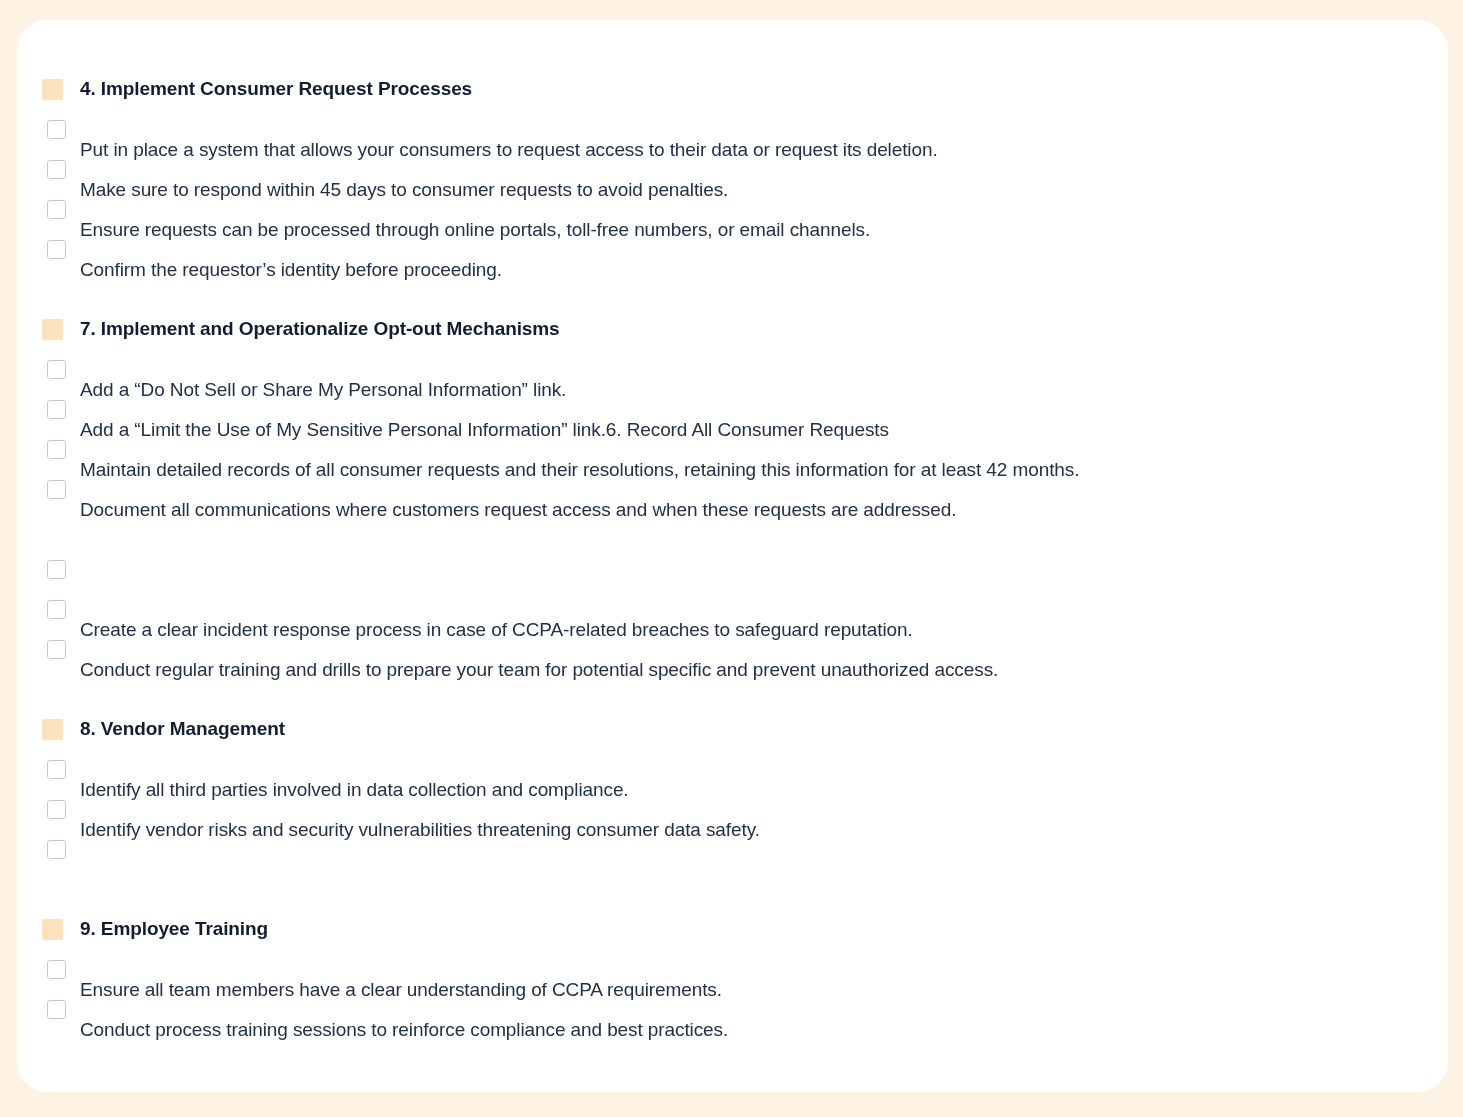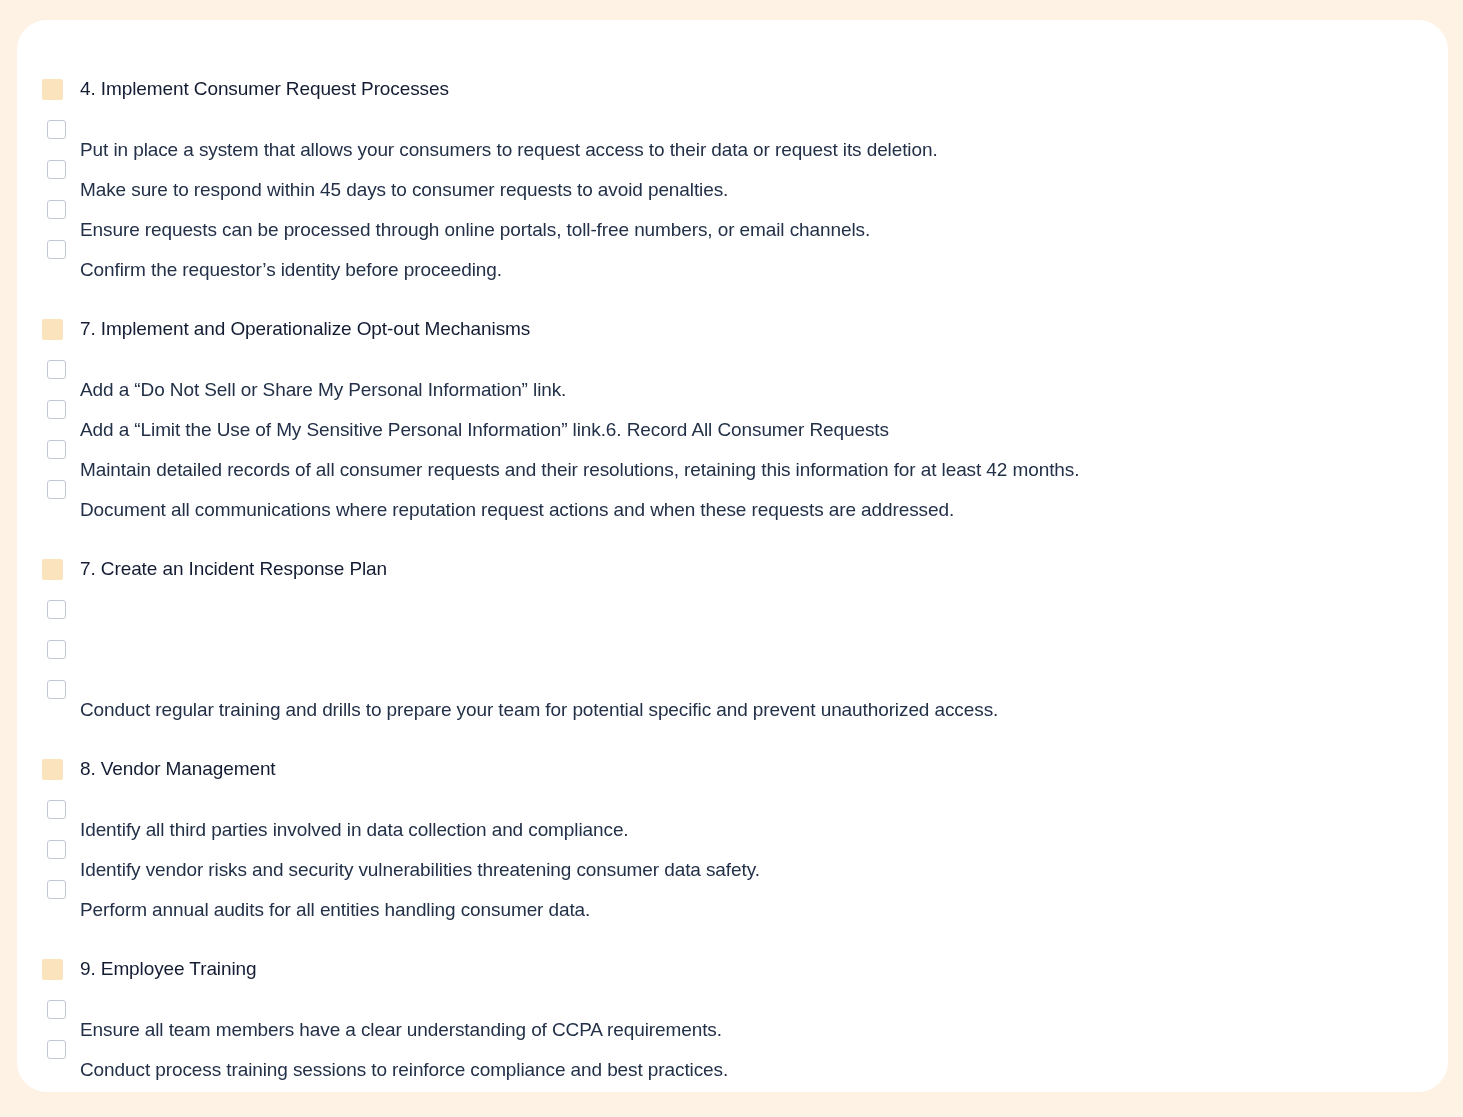--- a/index.html
+++ b/index.html
@@ -44,21 +44,21 @@
     width: 19px; height: 19px;
     margin-left: 5px;
     border: 1.5px solid var(--checkbox-border, #c2c8d1);
     border-radius: 3px;
     background: #ffffff;
     display: inline-block;
     cursor: pointer;
   }
   .title {
     font-size: 19px;
-    font-weight: normal;
+    font-weight: bold;
     letter-spacing: -0.1px;
     color: var(--heading-text, #131c33);
   }
   .label {
     font-size: 19px;
     font-weight: normal;
     letter-spacing: -0.1px;
     color: var(--body-text, #223048);
     white-space: nowrap;
     margin-top: 42px;
@@ -134,43 +134,38 @@
     <span class="iconcol">
       <span class="checkbox" role="checkbox" aria-checked="false"></span>
     </span>
     <span class="label">Maintain detailed records of all consumer requests and their resolutions, retaining this information for at least 42 months.</span>
   </div>
 
   <div class="row item-row">
     <span class="iconcol">
       <span class="checkbox" role="checkbox" aria-checked="false"></span>
     </span>
-    <span class="label">Document all communications where reputation request actions and when these requests are addressed.</span>
-  </div>
-</div>
-  </section>
-
-  <section class="section">
-    <div class="row header-row">
-      <span class="iconcol">
-        <span class="marker"></span>
-      </span>
-      <h2 class="title">7. Create an Incident Response Plan</h2>
-    </div>
-    <div class="items">
-  <div class="row item-row">
-    <span class="iconcol">
-      <span class="checkbox" role="checkbox" aria-checked="false"></span>
-    </span>
-  </div>
-
-  <div class="row item-row">
-    <span class="iconcol">
-      <span class="checkbox" role="checkbox" aria-checked="false"></span>
-    </span>
+    <span class="label">Document all communications where customers request access and when these requests are addressed.</span>
+  </div>
+</div>
+  </section>
+
+  <section class="section">
+    <div class="items">
+  <div class="row item-row">
+    <span class="iconcol">
+      <span class="checkbox" role="checkbox" aria-checked="false"></span>
+    </span>
+  </div>
+
+  <div class="row item-row">
+    <span class="iconcol">
+      <span class="checkbox" role="checkbox" aria-checked="false"></span>
+    </span>
+    <span class="label">Create a clear incident response process in case of CCPA-related breaches to safeguard reputation.</span>
   </div>
 
   <div class="row item-row">
     <span class="iconcol">
       <span class="checkbox" role="checkbox" aria-checked="false"></span>
     </span>
     <span class="label">Conduct regular training and drills to prepare your team for potential specific and prevent unauthorized access.</span>
   </div>
 </div>
   </section>
@@ -194,21 +189,20 @@
     <span class="iconcol">
       <span class="checkbox" role="checkbox" aria-checked="false"></span>
     </span>
     <span class="label">Identify vendor risks and security vulnerabilities threatening consumer data safety.</span>
   </div>
 
   <div class="row item-row">
     <span class="iconcol">
       <span class="checkbox" role="checkbox" aria-checked="false"></span>
     </span>
-    <span class="label">Perform annual audits for all entities handling consumer data.</span>
   </div>
 </div>
   </section>
 
   <section class="section">
     <div class="row header-row">
       <span class="iconcol">
         <span class="marker"></span>
       </span>
       <h2 class="title">9. Employee Training</h2>

